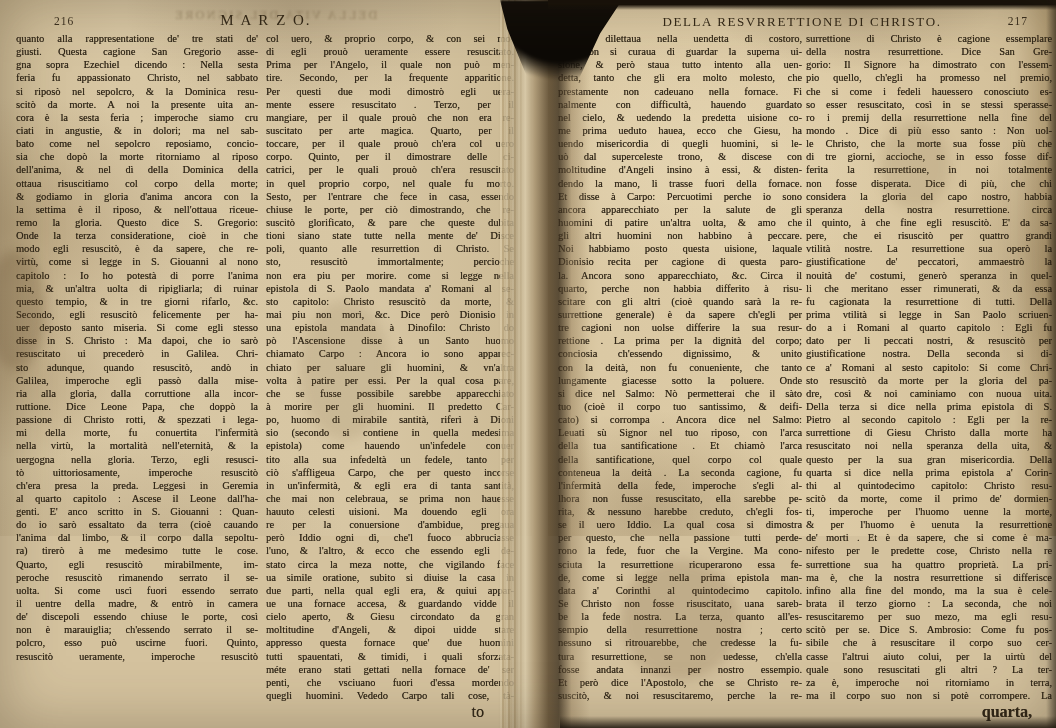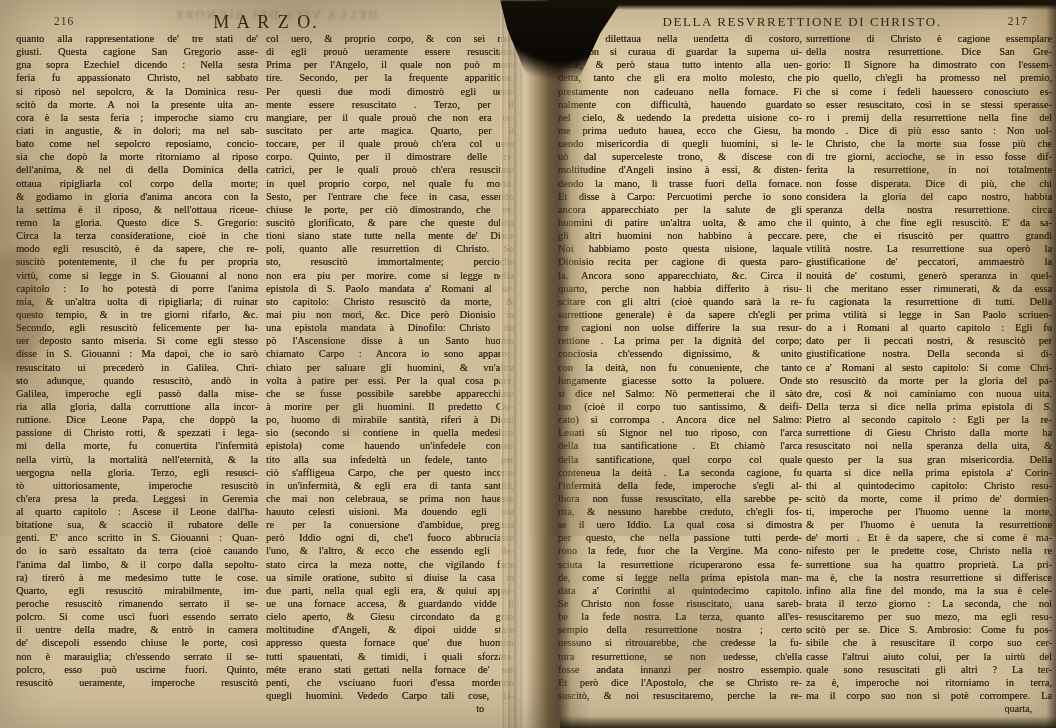--- a/index.html
+++ b/index.html
@@ -45,36 +45,36 @@
     background:linear-gradient(0deg,#15100a 0%,rgba(21,16,10,0) 100%);opacity:.85;}
   .right-strip{position:absolute;right:0;top:0;width:10px;height:728px;pointer-events:none;
     background:linear-gradient(270deg,rgba(20,15,9,.55),rgba(20,15,9,0));}
 
   
   .running-head-row{position:absolute;top:12px;left:0;right:0;height:18px;}
   .pagenum{position:absolute;font-size:11.5px;color:#3a2f1e;letter-spacing:1px;}
   .page-left .pagenum{left:54px;top:3px;}
   .page-right .pagenum{right:28px;top:3px;}
   .head{position:absolute;width:100%;text-align:center;color:#332817;}
-  .page-left .head{font-size:18px;letter-spacing:2px;top:0;}
+  .page-left .head{font-size:15px;letter-spacing:2px;top:0;}
   .page-right .head{font-size:13px;letter-spacing:1.6px;top:2px;}
 
   
   .col{position:absolute;top:32px;height:672px;overflow:hidden;}
   .page-left  .col.c1{left:16px;width:242px;}
   .page-left  .col.c2{left:266px;width:248px;}
   .page-right .col.c1{left:10px;width:244px;}
   .page-right .col.c2{left:258px;width:246px;}
   .tl{height:13.15px;line-height:13.15px;font-size:10.4px;color:#2e2517;
       text-align:justify;text-align-last:justify;overflow:hidden;
       text-shadow:.2px .2px .35px rgba(45,34,18,.65);}
-  .catchword{position:absolute;top:703px;font-size:10px;color:#2e2517;
+  .catchword{position:absolute;top:703px;font-size:16px;color:#2e2517;
       text-shadow:.2px .2px .35px rgba(45,34,18,.65);}
   .page-left  .catchword{left:266px;width:218px;text-align:right;}
-  .page-right .catchword{left:258px;width:226px;text-align:right;}
+  .page-right .catchword{left:258px;width:226px;text-align:right;font-weight:bold;}
 
   
   .bleedthrough{position:absolute;top:8px;left:110px;width:330px;text-align:center;
       transform:scaleX(-1);filter:blur(1.2px);color:rgba(108,88,58,.45);
       font-size:12px;letter-spacing:2.5px;pointer-events:none;}
   .stain{position:absolute;border-radius:50%;pointer-events:none;filter:blur(6px);}
   .stain.s1{left:-14px;top:250px;width:60px;height:120px;background:rgba(104,80,48,.28);}
   .stain.s2{left:300px;top:300px;width:90px;height:140px;background:rgba(120,98,64,.14);}
   .stain.s3{left:620px;top:560px;width:120px;height:120px;background:rgba(108,86,54,.20);}
   .stain.s4{left:880px;top:120px;width:70px;height:90px;background:rgba(116,94,60,.15);}
@@ -97,54 +97,52 @@
         <div class="tl">giusti. Questa cagione San Gregorio asse-</div>
         <div class="tl">gna sopra Ezechiel dicendo : Nella sesta</div>
         <div class="tl">feria fu appassionato Christo, nel sabbato</div>
         <div class="tl">si riposò nel sepolcro, &amp; la Dominica resu-</div>
         <div class="tl">scitò da morte. A noi la presente uita an-</div>
         <div class="tl">cora è la sesta feria ; imperoche siamo cru</div>
         <div class="tl">ciati in angustie, &amp; in dolori; ma nel sab-</div>
         <div class="tl">bato come nel sepolcro reposiamo, concio-</div>
         <div class="tl">sia che dopò la morte ritorniamo al riposo</div>
         <div class="tl">dell'anima, &amp; nel dì della Dominica della</div>
-        <div class="tl">ottaua ripigliarla col corpo della morte;</div>
+        <div class="tl">ottaua risuscitiamo col corpo della morte;</div>
         <div class="tl">&amp; godiamo in gloria d'anima ancora con la</div>
         <div class="tl">la settima è il riposo, &amp; nell'ottaua riceue-</div>
         <div class="tl">remo la gloria. Questo dice S. Gregorio:</div>
-        <div class="tl">Circa la terza consideratione, cioè in che</div>
+        <div class="tl">Onde la terza consideratione, cioè in che</div>
         <div class="tl">modo egli resuscitò, è da sapere, che re-</div>
-        <div class="tl">suscitò potentemente, il che fu per propria</div>
         <div class="tl">virtù, come si legge in S. Giouanni al nono</div>
         <div class="tl">capitolo : Io ho potestà di porre l'anima</div>
         <div class="tl">mia, &amp; un'altra uolta di ripigliarla; di ruinar</div>
         <div class="tl">questo tempio, &amp; in tre giorni rifarlo, &amp;c.</div>
         <div class="tl">Secondo, egli resuscitò felicemente per ha-</div>
         <div class="tl">uer deposto santo miseria. Si come egli stesso</div>
-        <div class="tl">disse in S. Giouanni : Ma dapoi, che io sarò</div>
+        <div class="tl">disse in S. Christo : Ma dapoi, che io sarò</div>
         <div class="tl">resuscitato ui precederò in Galilea. Chri-</div>
         <div class="tl">sto adunque, quando resuscitò, andò in</div>
         <div class="tl">Galilea, imperoche egli passò dalla mise-</div>
         <div class="tl">ria alla gloria, dalla corruttione alla incor-</div>
         <div class="tl">ruttione. Dice Leone Papa, che doppò la</div>
         <div class="tl">passione di Christo rotti, &amp; spezzati i lega-</div>
         <div class="tl">mi della morte, fu conuertita l'infermità</div>
         <div class="tl">nella virtù, la mortalità nell'eternità, &amp; la</div>
         <div class="tl">uergogna nella gloria. Terzo, egli resusci-</div>
         <div class="tl">tò uittoriosamente, imperoche resuscitò</div>
         <div class="tl">ch'era presa la preda. Leggesi in Geremia</div>
         <div class="tl">al quarto capitolo : Ascese il Leone dall'ha-</div>
-        <div class="tl">bitatione sua, &amp; scacciò il rubatore delle</div>
         <div class="tl">genti. E' anco scritto in S. Giouanni : Quan-</div>
         <div class="tl">do io sarò essaltato da terra (cioè cauando</div>
         <div class="tl">l'anima dal limbo, &amp; il corpo dalla sepoltu-</div>
         <div class="tl">ra) tirerò à me medesimo tutte le cose.</div>
         <div class="tl">Quarto, egli resuscitò mirabilmente, im-</div>
         <div class="tl">peroche resuscitò rimanendo serrato il se-</div>
-        <div class="tl">polcro. Si come uscì fuori essendo serrato</div>
+        <div class="tl">uolta. Si come uscì fuori essendo serrato</div>
         <div class="tl">il uentre della madre, &amp; entrò in camera</div>
         <div class="tl">de' discepoli essendo chiuse le porte, così</div>
         <div class="tl">non è marauiglia; ch'essendo serrato il se-</div>
         <div class="tl">polcro, esso può uscirne fuori. Quinto,</div>
         <div class="tl">resuscitò ueramente, imperoche resuscitò</div>
       </div>
     <div class="col c2">
         <div class="tl">col uero, &amp; proprio corpo, &amp; con sei mo-</div>
         <div class="tl">di egli prouò ueramente essere resuscitato.</div>
         <div class="tl">Prima per l'Angelo, il quale non può men-</div>

